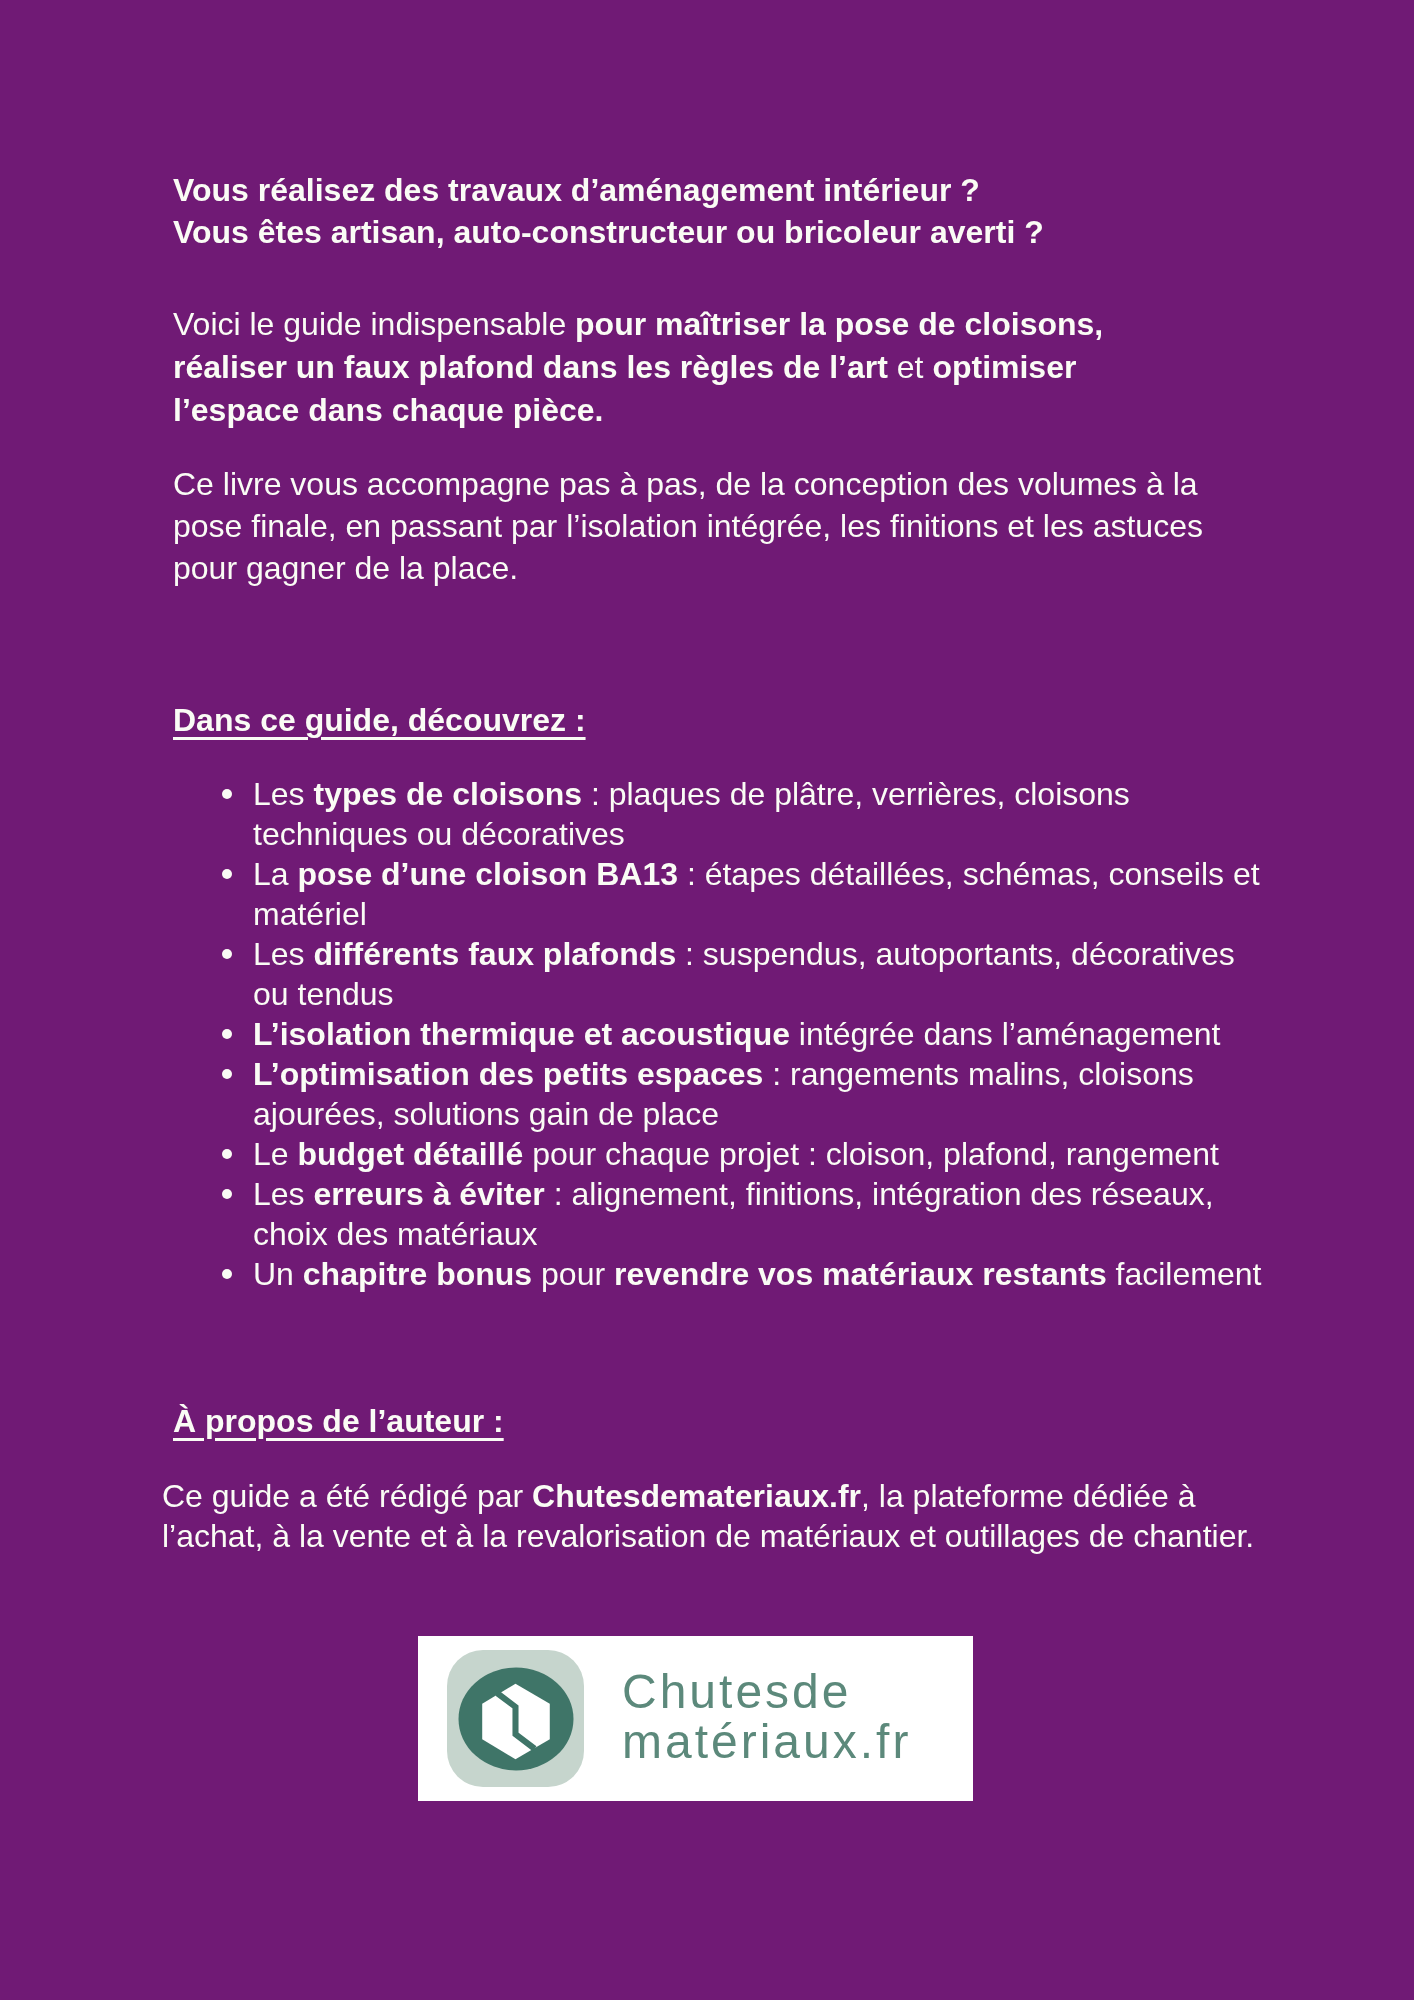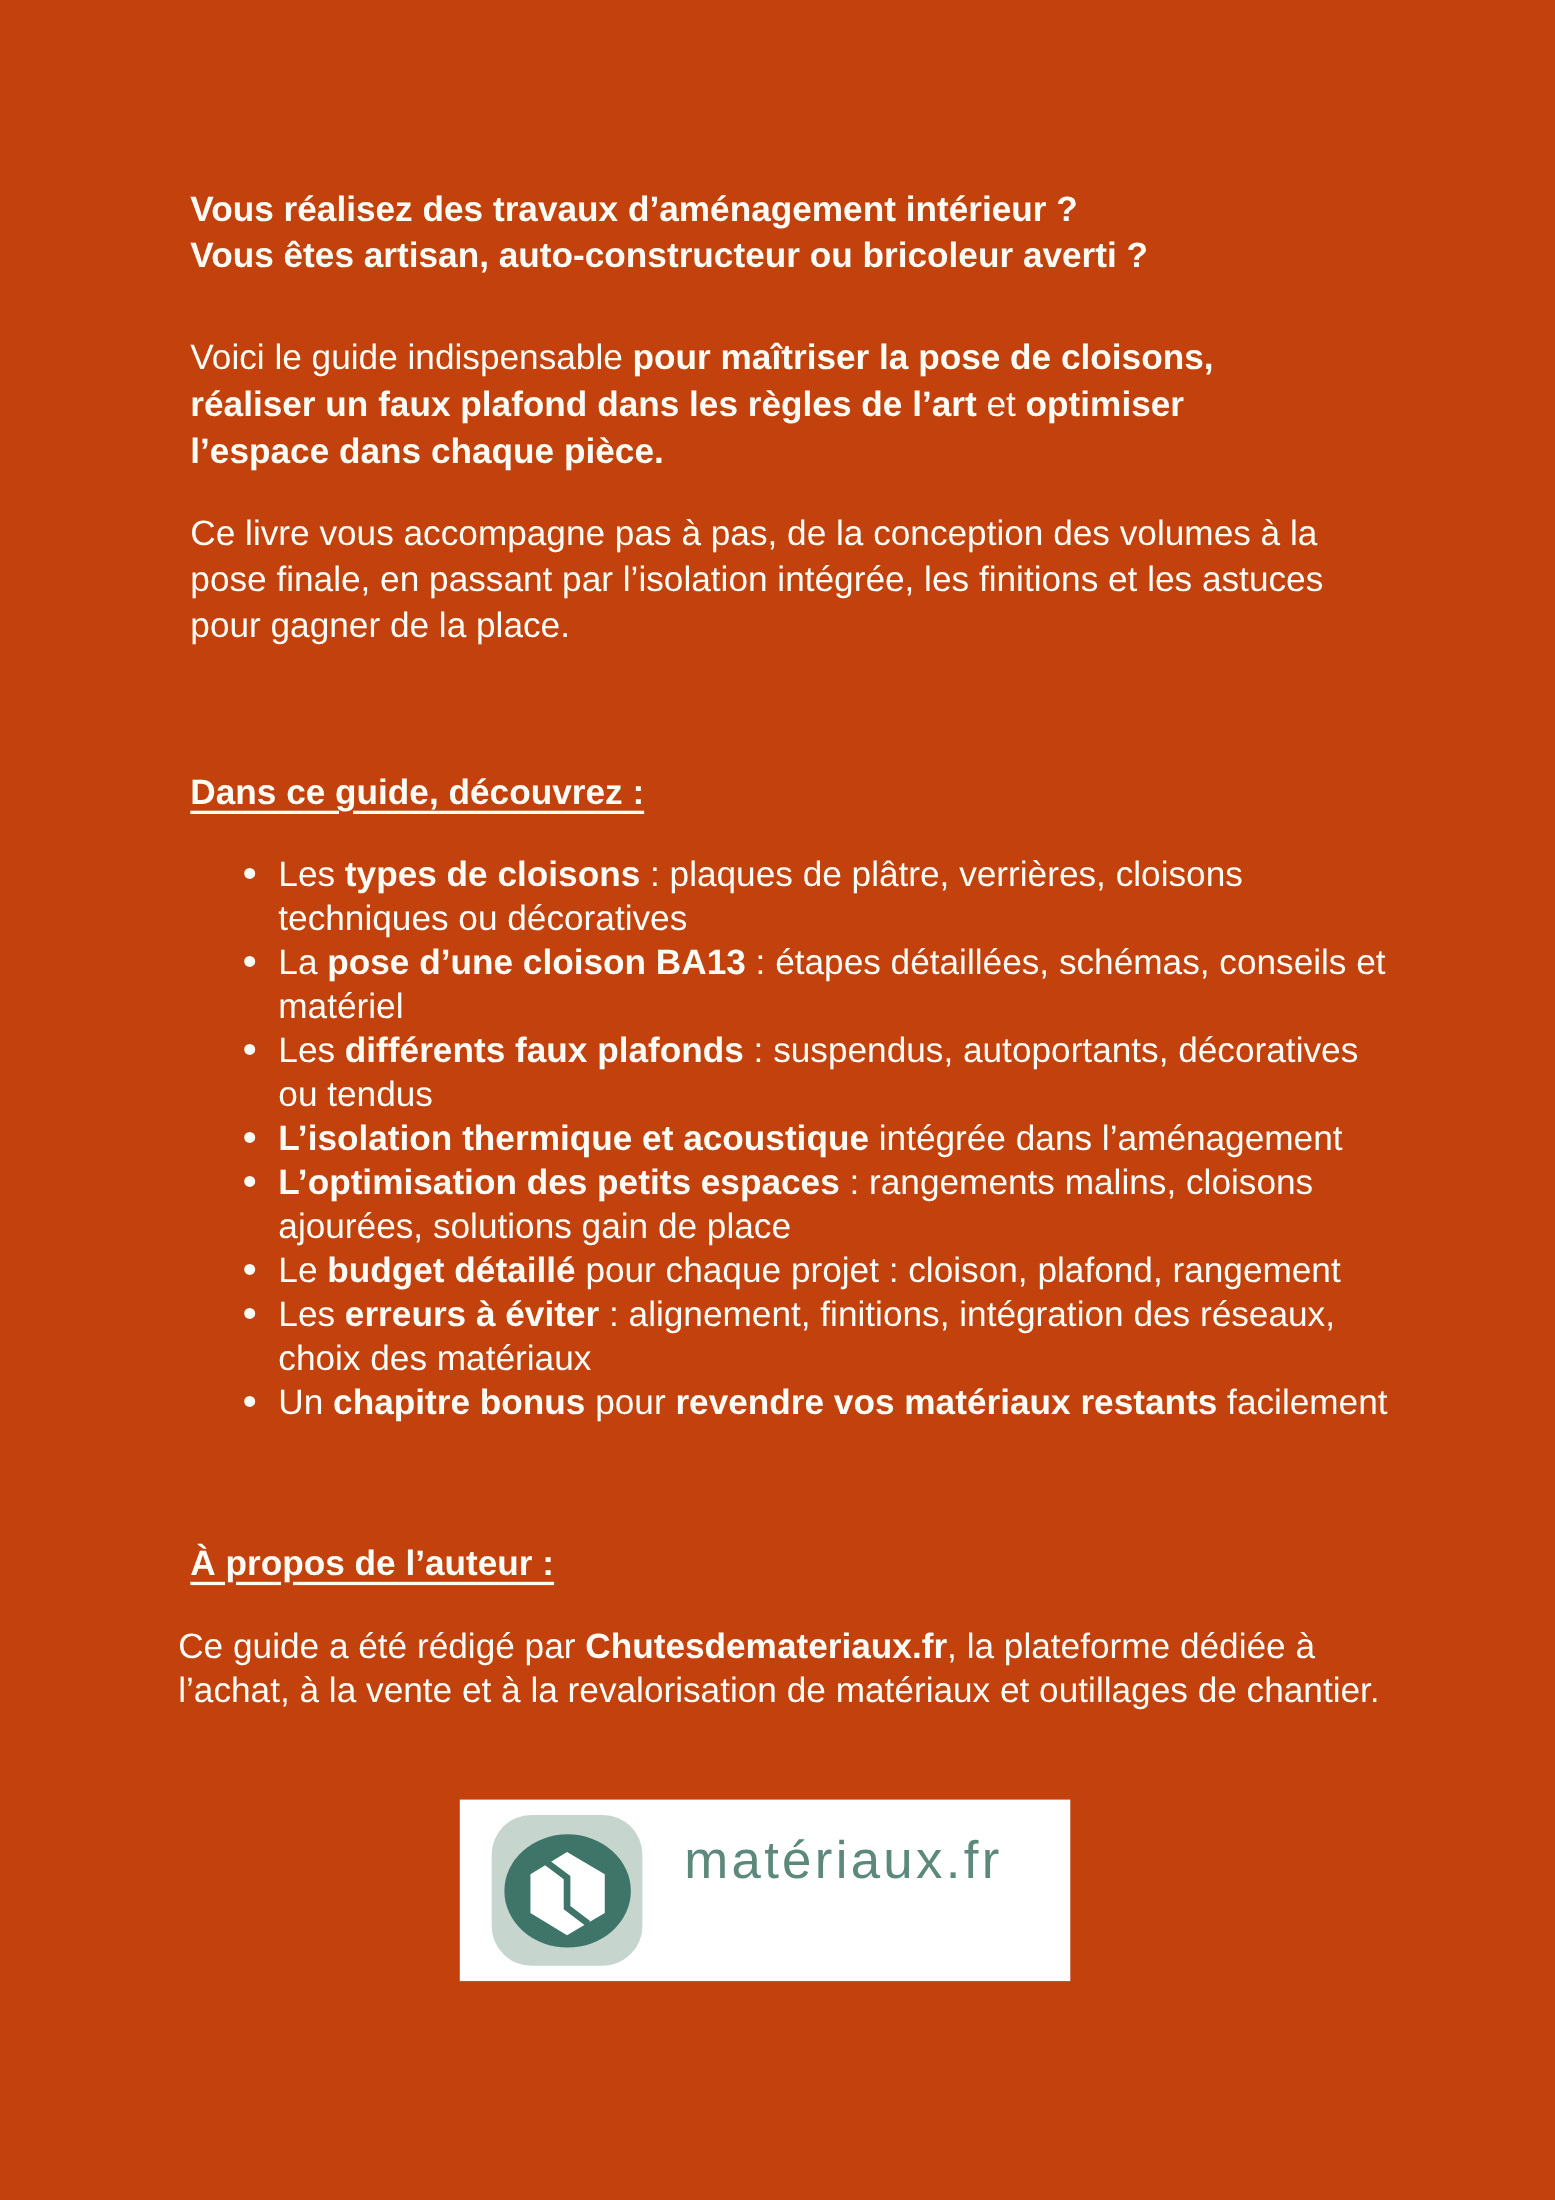--- a/index.html
+++ b/index.html
@@ -1,19 +1,19 @@
 <!DOCTYPE html>
 <html lang="fr"><head>
 <meta charset="utf-8">
 <title>Guide cloisons &amp; faux plafonds — quatrième de couverture</title>
 <style>
   html,body{margin:0;padding:0;background:#a6b9a0;}
   .canvas{
     position:relative;width:1414px;height:2000px;overflow:hidden;
-    background:#c2410c;color:#fafcf5;
+    background:#701a75;color:#fafcf5;
     font-family:"Liberation Sans","DejaVu Sans",sans-serif;
     font-size:32px;
     -webkit-font-smoothing:antialiased;
   }
   .abs{position:absolute;}
   .b{font-weight:700;}
   .intro-heading{left:173px;top:169px;line-height:42px;font-weight:700;}
   .pitch{left:173px;top:303px;line-height:43px;}
   .descr{left:173px;top:463px;line-height:42px;}
   .section-head{
@@ -109,17 +109,18 @@
 
   <div class="abs logo-box">
     <div class="logo-icon">
       <svg width="118" height="108" viewBox="0 0 117 106" aria-hidden="true">
         <ellipse cx="58.5" cy="53" rx="57" ry="51" fill="#3f7568"></ellipse>
         <polygon points="58,18 92,38 92,73 58,93 25,73 25,38" fill="#ffffff"></polygon>
         <polyline points="40,27.5 58,41 58,68 77,82.5" fill="none" stroke="#3f7568" stroke-width="6"></polyline>
       </svg>
     </div>
     <div class="logo-text">
+      <div>Chutesde</div>
       <div>matériaux.fr</div>
     </div>
   </div>
 
 </div>
 
 </body></html>

